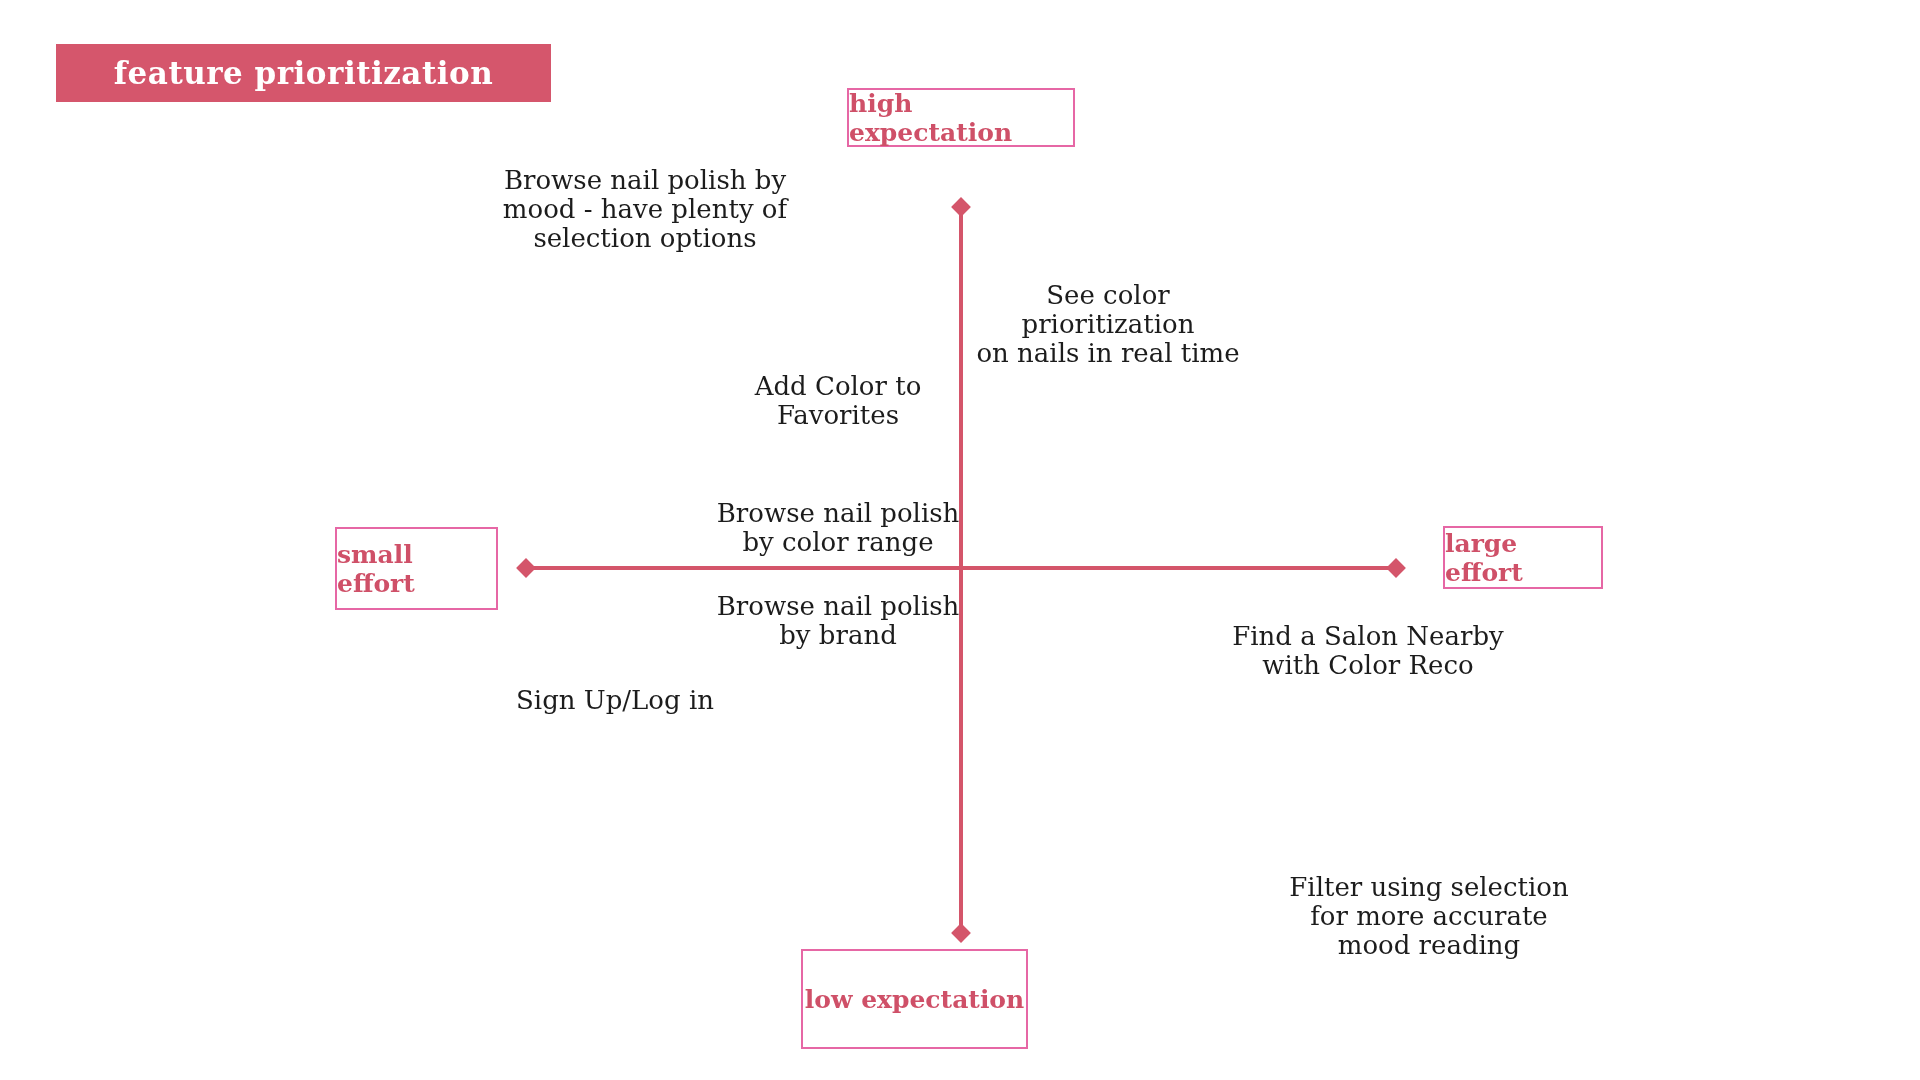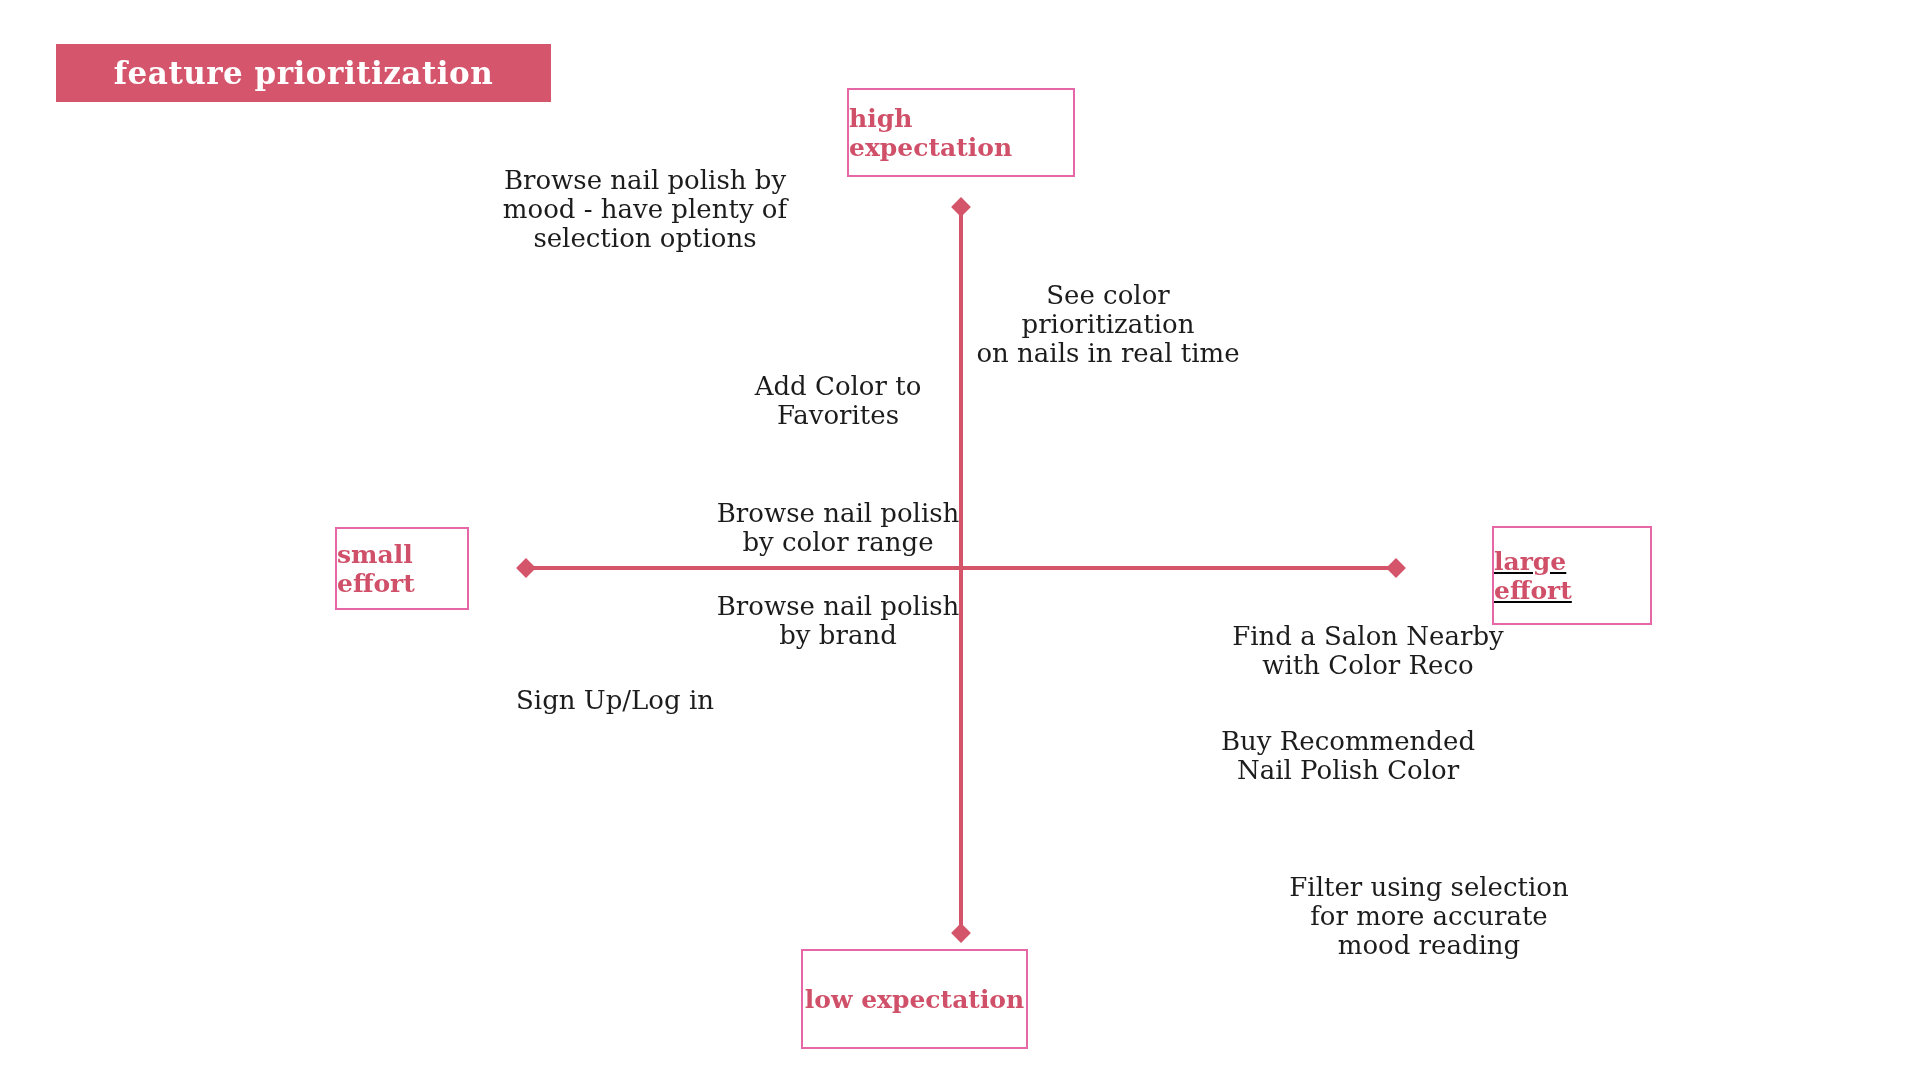--- a/index.html
+++ b/index.html
@@ -55,24 +55,24 @@
     position: absolute;
     background: #ffffff;
     border: 2px solid var(--box-border);
     display: flex; align-items: center; justify-content: center;
   }
   .axis-box span {
     color: var(--box-label);
     font-size: 25px;
     font-weight: bold;
   }
-  .axis-box.top    { left: 847px;  top: 88px;  width: 228px; height: 89px; }
+  .axis-box.top    { left: 847px;  top: 88px;  width: 228px; height: 59px; }
   .axis-box.bottom { left: 801px;  top: 949px; width: 227px; height: 100px; }
-  .axis-box.left   { left: 335px;  top: 527px; width: 134px; height: 83px; }
-  .axis-box.right  { left: 1492px; top: 526px; width: 160px; height: 99px; text-decoration: underline; }
+  .axis-box.left   { left: 335px;  top: 527px; width: 163px; height: 83px; }
+  .axis-box.right  { left: 1443px; top: 526px; width: 160px; height: 63px; }
 
   
   .item {
     position: absolute;
     transform: translateX(-50%);
     color: var(--item-text);
     font-size: 26px;
     line-height: 29px;
     text-align: center;
     white-space: pre-line;
@@ -126,19 +126,17 @@
   <div class="item i3">See color
 prioritization
 on nails in real time</div>
   <div class="item i4">Browse nail polish
 by color range</div>
   <div class="item i5">Browse nail polish
 by brand</div>
   <div class="item i6">Sign Up/Log in</div>
   <div class="item i7">Find a Salon Nearby
 with Color Reco</div>
-  <div class="item i8">Buy Recommended
-Nail Polish Color</div>
   <div class="item i9">Filter using selection
 for more accurate
 mood reading</div>
 
 </div>
 
 </body></html>

